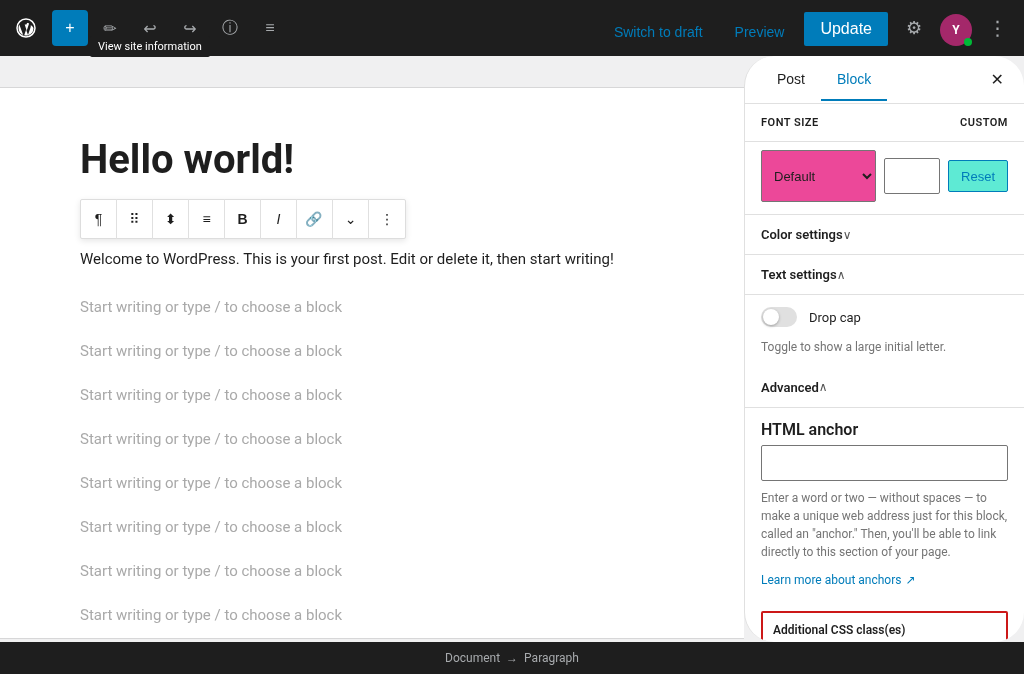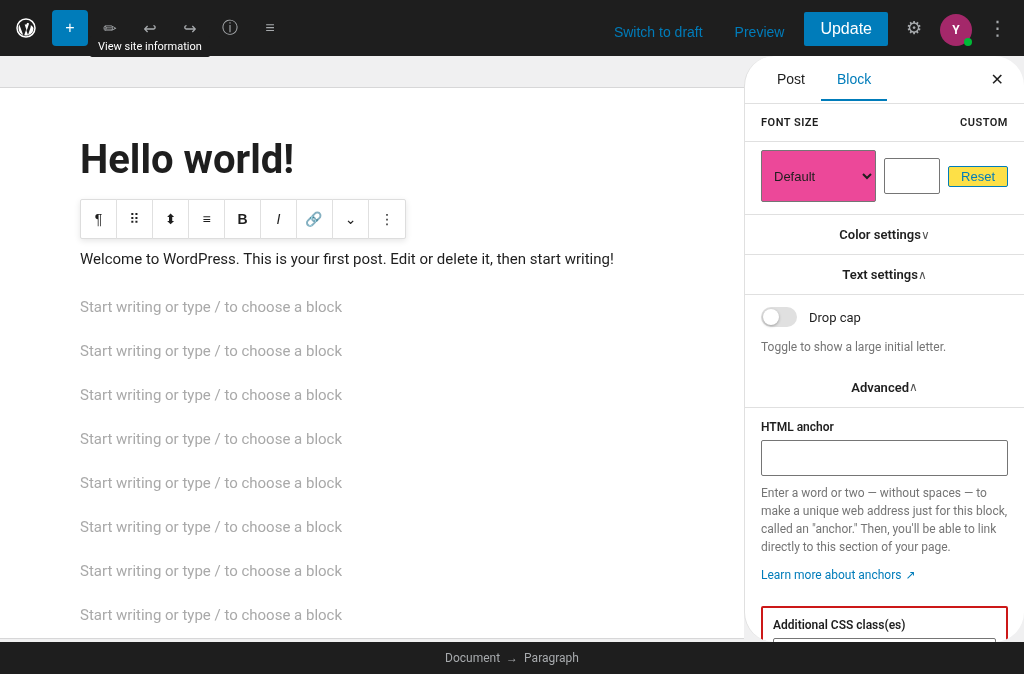--- a/index.html
+++ b/index.html
@@ -247,21 +247,21 @@
 
     .sidebar-content {
       flex: 1;
       overflow-y: auto;
       padding: 0;
     }
 
     .sidebar-section-header {
       display: flex;
       align-items: center;
-      justify-content: center;
+      justify-content: flex-start;
       cursor: pointer;
       padding: 12px 16px;
       border-bottom: 1px solid #e0e0e0;
     }
     .sidebar-section-title {
       font-size: 13px;
       font-weight: 600;
       color: #1e1e1e;
     }
     .chevron { font-size: 12px; color: #555; }
@@ -309,23 +309,23 @@
     }
     .input-custom {
       width: 56px;
       height: 36px;
       border: 1px solid #757575;
       border-radius: 2px;
       padding: 0 8px;
       font-size: 13px;
     }
     .btn-reset {
-      height: 21px;
+      height: 32px;
       padding: 0 12px;
-      background: #fde047;
+      background: #5eead4;
       border: 1px solid #007cba;
       color: #007cba;
       font-size: 13px;
       cursor: pointer;
       border-radius: 2px;
     }
 
     
     .toggle-row {
       display: flex;
@@ -357,21 +357,21 @@
       line-height: 1.4;
     }
 
     
     .advanced-section {
       border-bottom: 1px solid #e0e0e0;
     }
     .advanced-content { padding: 12px 16px; }
 
     .field-label {
-      font-size: 12px;
+      font-size: 16px;
       font-weight: 600;
       color: #1e1e1e;
       margin-bottom: 6px;
       display: block;
     }
     .text-input {
       width: 100%;
       height: 36px;
       border: 1px solid #757575;
       border-radius: 2px;

